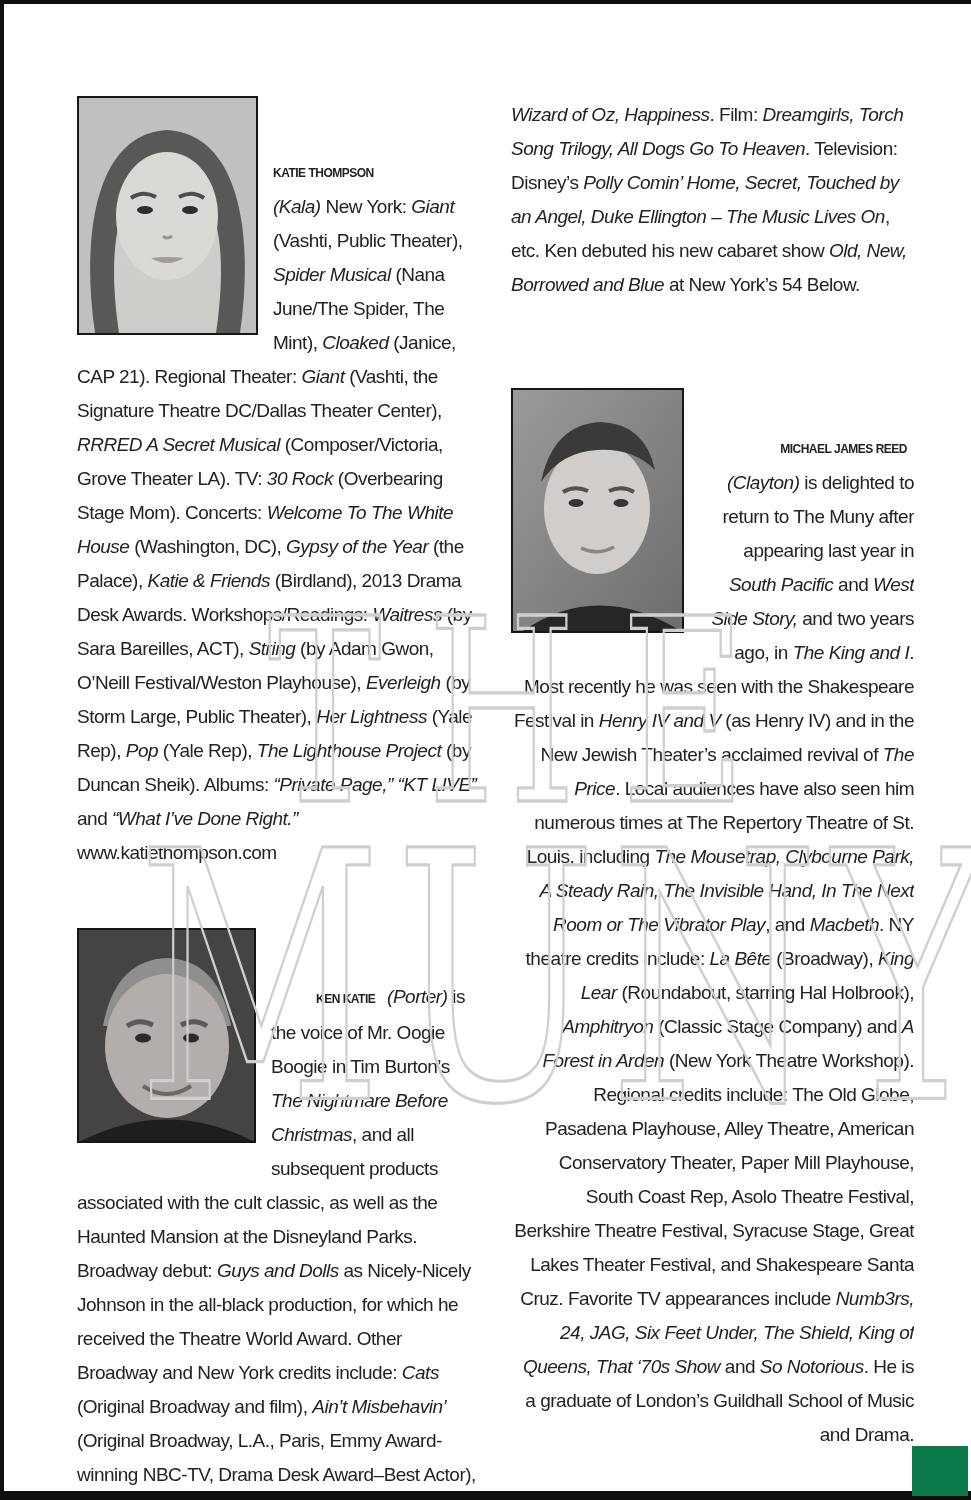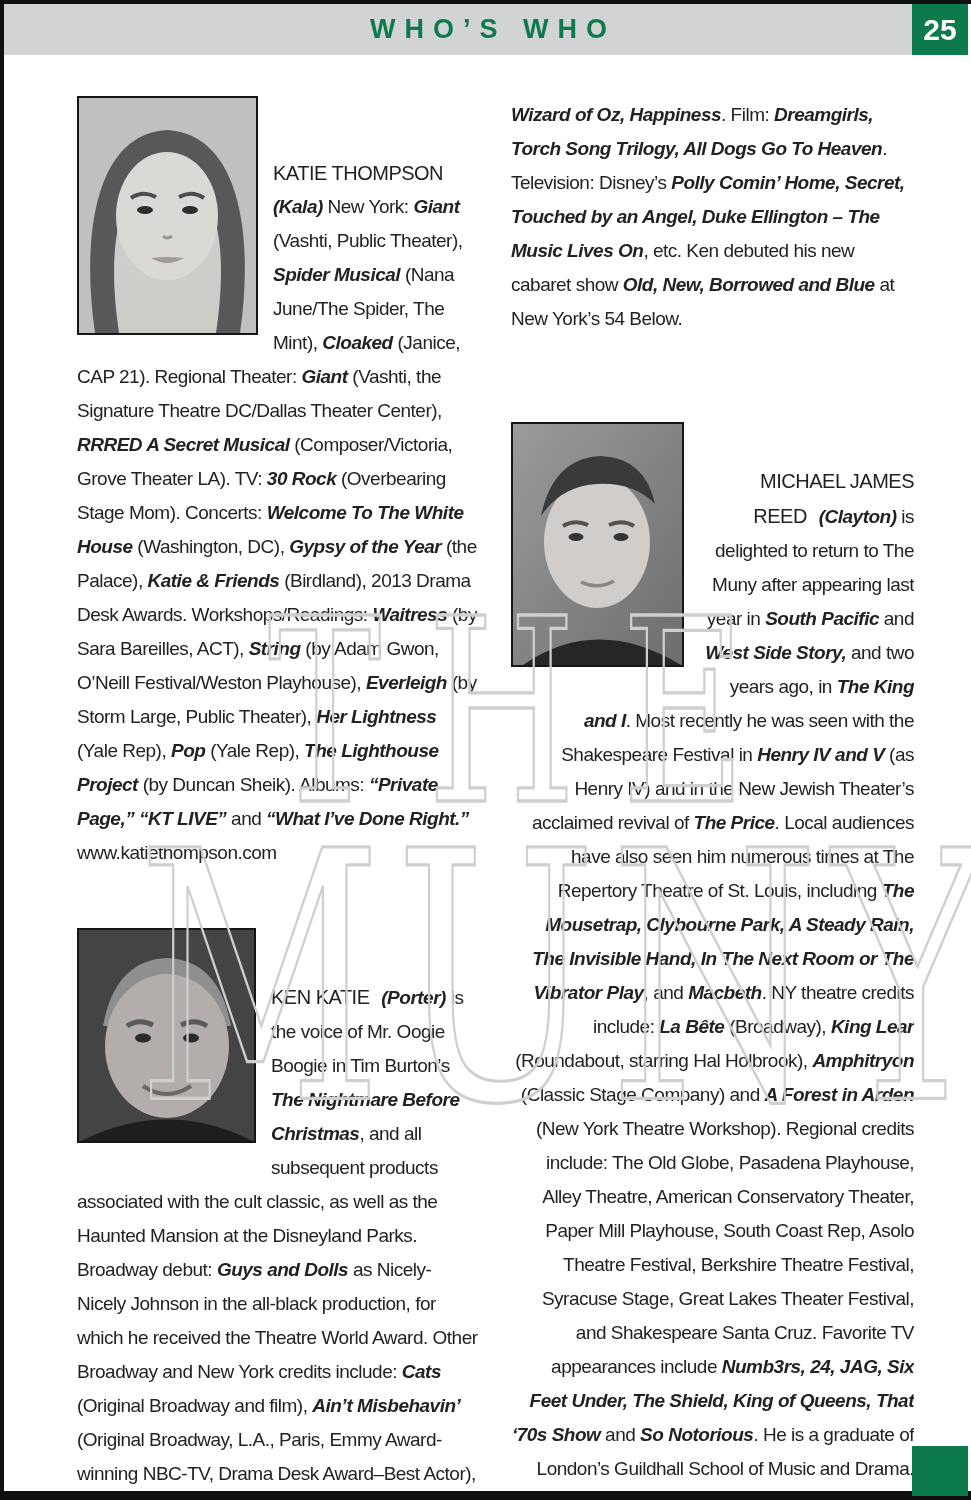--- a/index.html
+++ b/index.html
@@ -26,43 +26,35 @@
   .col{width:403px;font-size:19px;line-height:34px;letter-spacing:-0.5px;text-align:left;}
   .col-right{padding-top:2px;}
   .bio{overflow:hidden;}
   .sec-ken{margin-top:58px;}
   .sec-michael{margin-top:86px;text-align:right;}
   .headshot{float:left;margin:0 15px 10px 0;border:2px solid #161616;background:#9a9a9a;}
   .headshot svg{display:block;}
   .bt-katie{padding-top:60px;}
   .bt-ken{padding-top:52px;}
   .bt-michael{padding-top:42px;}
-  .bio-name{font-weight:normal;font-size:20px;margin-right:7px;}
+  .bio-name{font-weight:bold;font-size:12px;margin-right:7px;padding-left:45px;}
   .name-block{display:block;margin-right:0;}
-  .bio-body i{font-style:italic;font-weight:bold;}
+  .bio-body i{font-style:italic;}
   
   .corner{position:absolute;right:3px;bottom:4px;width:56px;height:50px;z-index:7;}
 </style>
 </head>
 <body>
 
 <div class="page">
 
   <div class="edge-top"></div>
   <div class="edge-left"></div>
   <div class="edge-bottom"></div>
 
-  <header class="header">
-    <div class="header-bar" style="background: rgb(210, 211, 213);">
-      <span class="header-title" style="color: rgb(13, 122, 76);">WHO’S WHO</span>
-    </div>
-    <div class="page-num-box" style="background: rgb(13, 122, 76);">
-      <span class="page-num">25</span>
-    </div>
-  </header>
 
   <div class="watermark">
     <span class="wm wm-the">THE</span>
     <span class="wm wm-muny">MUNY</span>
   </div>
 
   <main class="columns">
 
     <div class="col col-left">
 

